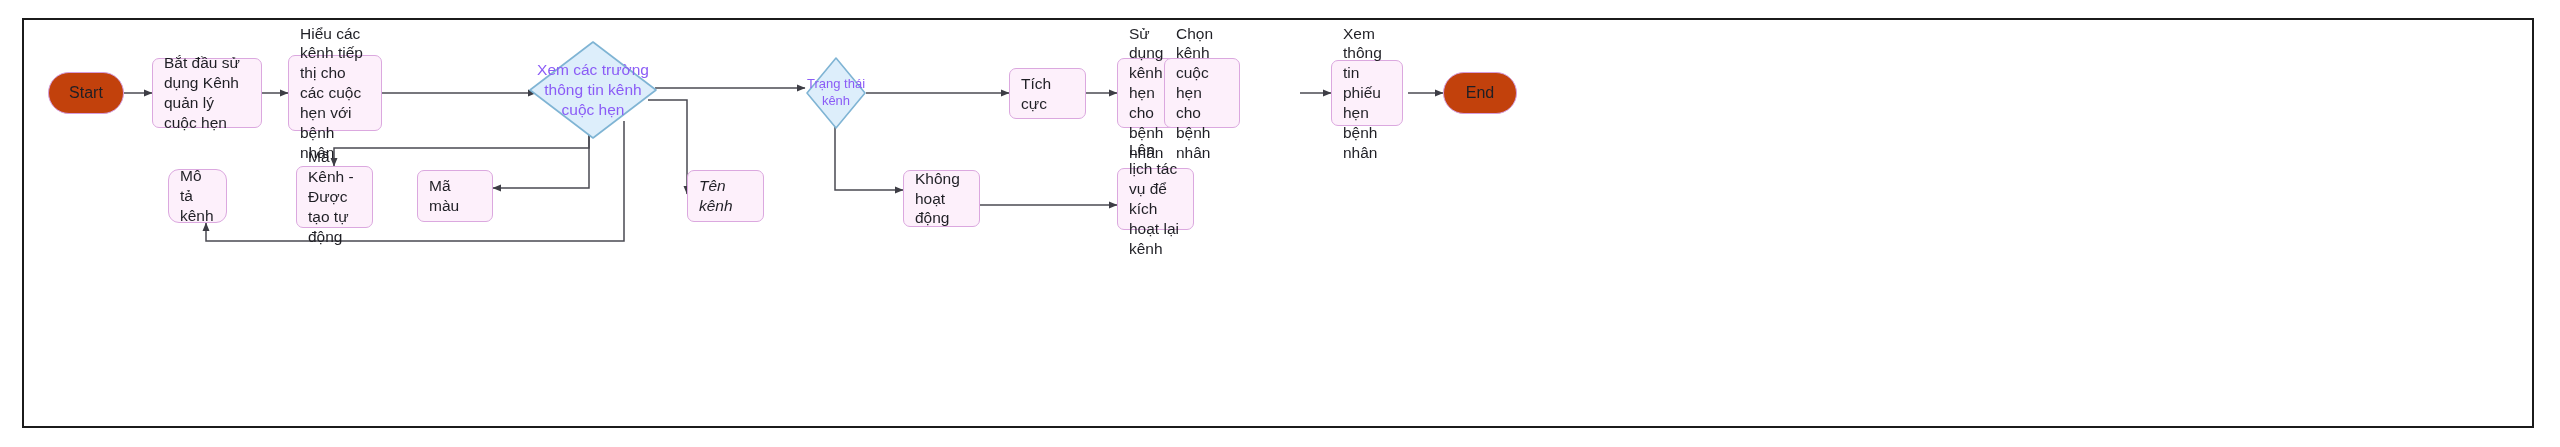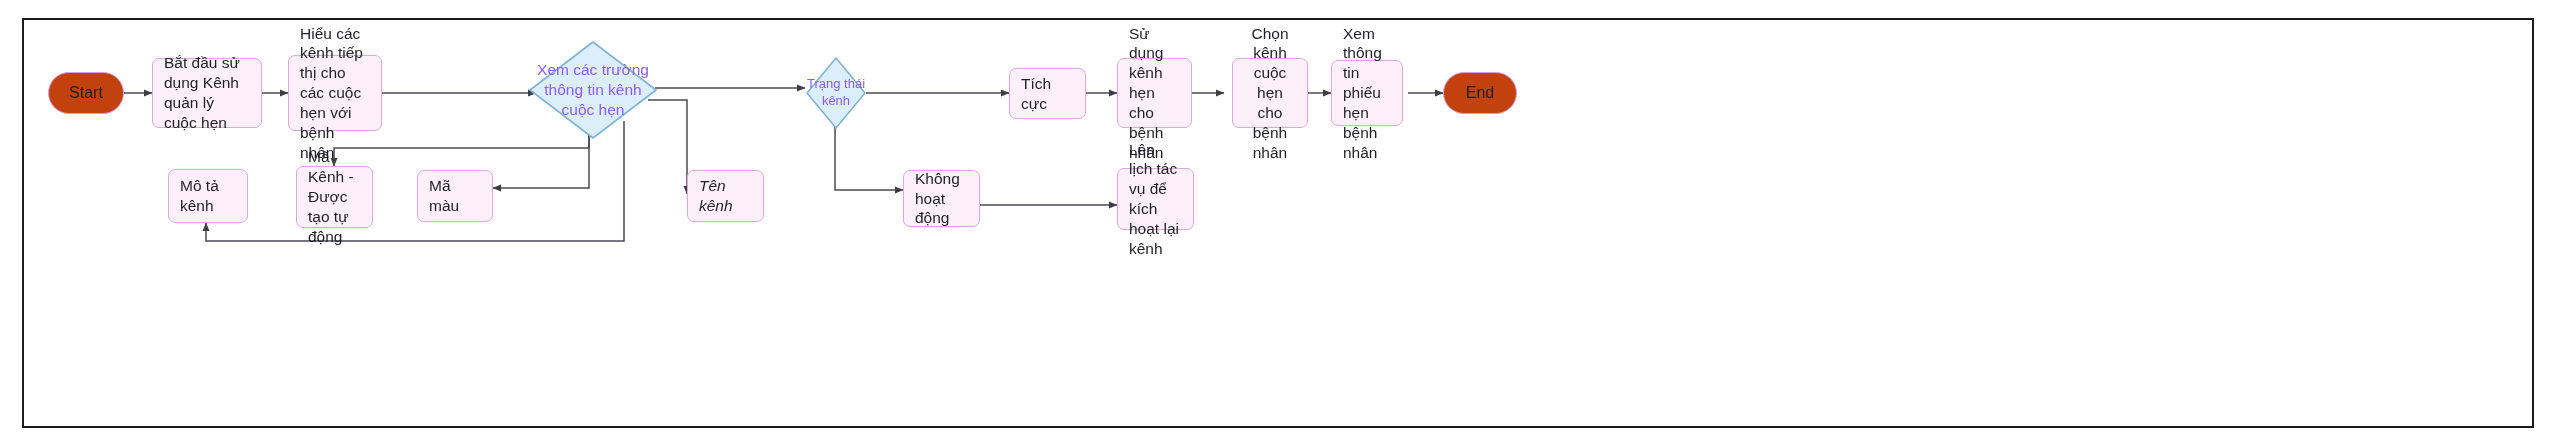--- a/index.html
+++ b/index.html
@@ -78,33 +78,33 @@
   </div>
 
   <div class="node proc" style="left:1009px;top:68px;width:77px;height:51px;align-items:center;">
     <span>Tích cực</span>
   </div>
 
   <div class="node proc" style="left:1117px;top:58px;width:75px;height:70px;">
     <span>Sử dụng kênh hẹn cho bệnh nhân</span>
   </div>
 
-  <div class="node proc" style="left:1232px;top:58px;width:76px;height:70px;text-align:center;">
+  <div class="node proc" style="left:1164px;top:58px;width:76px;height:70px;">
     <span>Chọn kênh cuộc hẹn cho bệnh nhân</span>
   </div>
 
   <div class="node proc" style="left:1331px;top:60px;width:72px;height:66px;">
     <span>Xem thông tin phiếu hẹn bệnh nhân</span>
   </div>
 
   <div class="node term" style="left:1443px;top:72px;width:74px;height:42px;">
     <span>End</span>
   </div>
 
-  <div class="node proc" style="left:168px;top:169px;width:80px;height:54px;align-items:center;">
+  <div class="node proc" style="left:168px;top:169px;width:59px;height:54px;align-items:center;border-radius:11px;">
     <span>Mô tả kênh</span>
   </div>
 
   <div class="node proc" style="left:296px;top:166px;width:77px;height:62px;">
     <span>Mã Kênh - Được tạo tự động</span>
   </div>
 
   <div class="node proc" style="left:417px;top:170px;width:76px;height:52px;align-items:center;">
     <span>Mã màu</span>
   </div>

